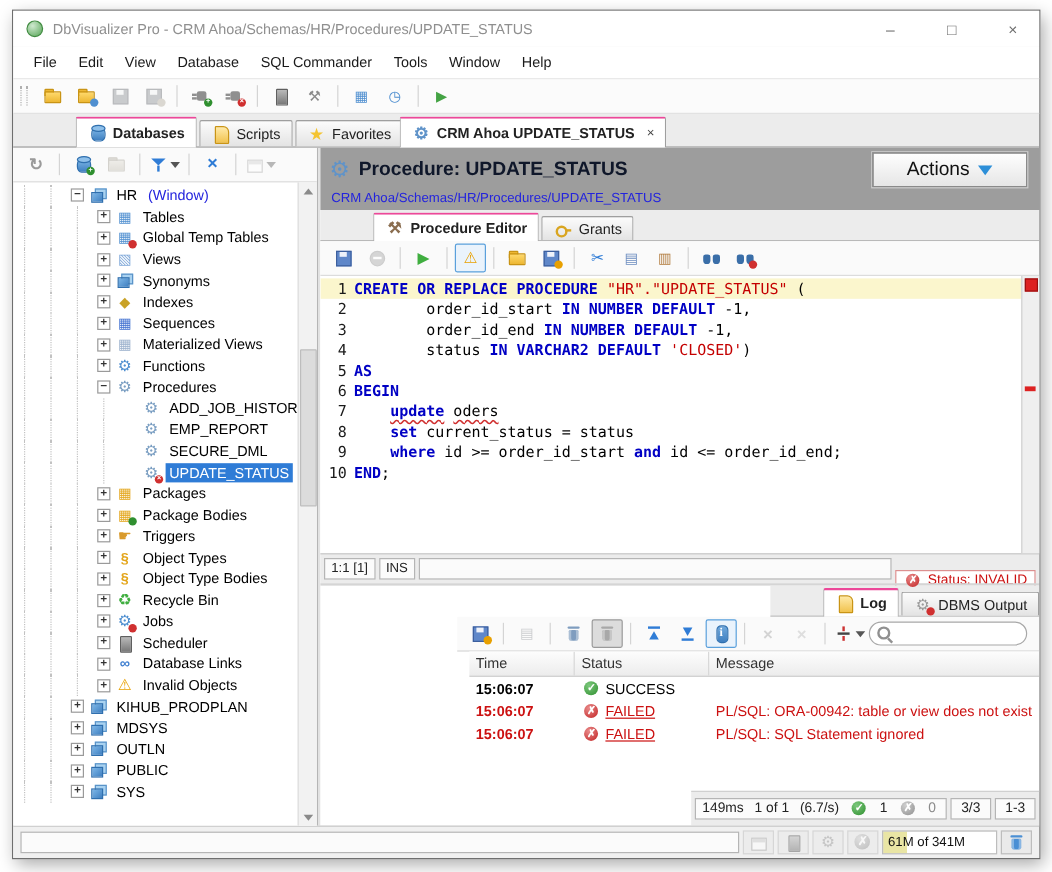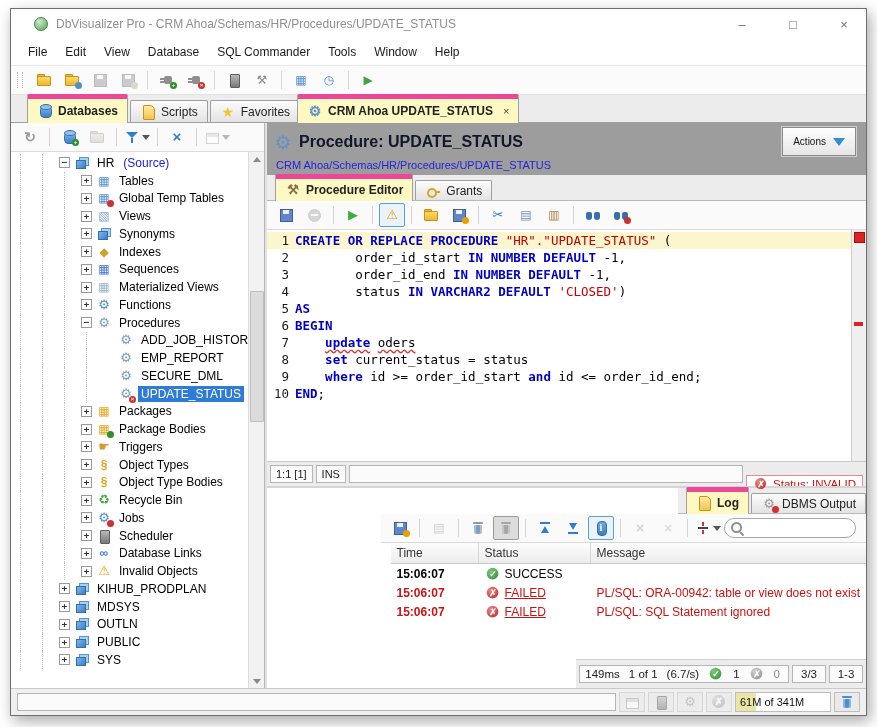--- a/index.html
+++ b/index.html
@@ -1,40 +1,40 @@
 <!DOCTYPE html>
 <html><head>
 <meta charset="utf-8">
 <style>
   html,body{margin:0;padding:0;}
   body{width:877px;height:727px;background:#fff;font-family:"Liberation Sans",sans-serif;overflow:hidden;position:relative;-webkit-font-smoothing:antialiased;}
   .win{position:absolute;left:10px;top:8px;width:855px;height:706px;background:#f0f0f0;border:1px solid #6e6e6e;box-shadow:3px 5px 14px rgba(0,0,0,.35);display:flex;flex-direction:column;}
 
   
-  .titlebar{height:30px;background:#fff;display:flex;align-items:center;padding-left:22px;gap:7px;flex:0 0 auto;}
+  .titlebar{height:30px;background:#fff;display:flex;align-items:center;padding-left:10px;gap:7px;flex:0 0 auto;}
   .title{font-size:12px;color:#8f8f8f;flex:1;white-space:nowrap;overflow:hidden;}
   .wctl{width:44px;height:100%;display:flex;align-items:center;justify-content:center;color:#6f6f6f;font-size:13px;}
   .menubar{height:26px;background:#fff;display:flex;align-items:center;padding-left:8px;flex:0 0 auto;}
   .mitem{padding:0 9px;font-size:12px;color:#1a1a1a;}
   .toolbar{display:flex;align-items:center;gap:2px;padding:0 6px;flex:0 0 auto;}
   .main-tb{height:28px;background:#fbfbfb;border-top:1px solid #e9e9e9;border-bottom:1px solid #e2e2e2;}
   .drag{width:4px;height:16px;border-left:1px dotted #b0b0b0;border-right:1px dotted #b0b0b0;margin-right:6px;}
   .tbtn{min-width:24px;height:22px;display:flex;align-items:center;justify-content:center;border:1px solid transparent;border-radius:2px;position:relative;}
   .tbtn.dis{opacity:.4;filter:grayscale(.9);}
   .tbtn.selb{border-color:#5aa0dc;background:#eaf3fc;}
   .tbtn.prs{border-color:#9a9a9a;background:#dcdcdc;}
   .tsep{width:1px;height:18px;background:#d4d4d4;margin:0 4px;flex:0 0 auto;}
   .dda{width:0;height:0;border:4px solid transparent;border-top:5px solid #555;margin:5px 0 0 2px;}
 
   
   .tabstrip{height:27px;background:#ececec;display:flex;align-items:flex-end;border-bottom:1px solid #9f9f9f;flex:0 0 auto;position:relative;z-index:3;}
   .ltabs{width:256px;display:flex;align-items:flex-end;padding-left:16px;gap:2px;flex:0 0 auto;height:100%;}
   .objwrap{margin-left:14px;display:flex;align-items:flex-end;height:100%;}
   .tab{display:flex;align-items:center;gap:5px;height:21px;padding:0 9px;background:linear-gradient(#fcfcfc,#e3e3e3);border:1px solid #9f9f9f;border-bottom:none;border-radius:2px 2px 0 0;font-size:12px;color:#222;position:relative;white-space:nowrap;}
-  .tab.sel{height:23px;background:#fef9c3;border-top:5px solid #ec4899;font-weight:bold;margin-bottom:-1px;padding-bottom:1px;z-index:4;}
+  .tab.sel{height:23px;background:#ffffff;border-top:2px solid #ec4899;font-weight:bold;margin-bottom:-1px;padding-bottom:1px;z-index:4;margin-left:36px;}
   .tclose{margin-left:5px;color:#444;font-size:11px;font-weight:normal;}
   .etabs{height:25px;background:#ececec;display:flex;align-items:flex-end;padding-left:8px;gap:2px;border-bottom:1px solid #b9b9b9;flex:0 0 auto;}
   .etabs .tab{height:19px;}
   .etabs .tab.sel{height:21px;}
 
   
   .main{flex:1;display:flex;min-height:0;}
   .left-panel{width:253px;flex:0 0 auto;background:#fff;border-right:1px solid #b5b5b5;display:flex;flex-direction:column;position:relative;min-height:0;}
   .tree-tb{height:28px;background:#fafafa;border-bottom:1px solid #dcdcdc;}
   .tree{flex:1;overflow:hidden;padding:2px 15px 0 4px;font-size:12px;}
@@ -55,21 +55,21 @@
   .tlbl{padding:1px 3px;color:#000;}
   .tlbl.tsel{background:#2f7cd6;color:#fff;}
   .sfx{color:#2323dd;margin-left:6px;}
 
   
   .right-panel{flex:1;display:flex;flex-direction:column;min-width:0;background:#fff;}
   .obj-header{height:48px;background:#9d9d9d;position:relative;padding:4px 8px 0 8px;flex:0 0 auto;}
   .oh-row{display:flex;align-items:center;gap:8px;}
   .oh-title{color:#0f172a;font-weight:bold;font-size:16px;}
   .big{transform:scale(1.35);transform-origin:center;}
-  .actions{margin-left:auto;margin-right:2px;display:flex;align-items:center;gap:7px;background:linear-gradient(#fefefe,#e6e6e6);border:1px solid #8a8a8a;box-shadow:0 0 0 1px #cfcfcf;padding:3px 10px;font-size:10px;color:#111;}
+  .actions{margin-left:auto;margin-right:2px;display:flex;align-items:center;gap:7px;background:linear-gradient(#fefefe,#e6e6e6);border:1px solid #8a8a8a;box-shadow:0 0 0 1px #cfcfcf;padding:3px 28px;font-size:16px;color:#111;}
   .act-arrow{width:0;height:0;border:6px solid transparent;border-top:8px solid #2d8fd8;margin-top:7px;}
   .breadcrumb{position:absolute;left:9px;bottom:4px;font-size:11px;color:#2323dd;}
   .ed-tb{height:28px;background:#fafafa;border-bottom:1px solid #dcdcdc;}
 
   
   .editor{flex:1;display:flex;min-height:0;background:#fff;font-family:"DejaVu Sans Mono",monospace;font-size:12.5px;}
   .codearea{flex:1;overflow:hidden;padding-top:2px;}
   .eline{height:17px;line-height:17px;display:flex;white-space:pre;}
   .eline.hl{background:#fbf6cd;}
   .gut{width:22px;text-align:right;padding-right:6px;color:#1a1a1a;flex:0 0 auto;}
@@ -299,21 +299,21 @@
             <span class="dda"></span>
           </span>
         </div>
       <div class="tree" id="tree">
           <div class="trow">
             <span class="tguide"></span>
             <span class="tguide"></span>
             <span class="hnd">−</span>
             <span class="ic i-cube"></span>
             <span class="tlbl">HR</span>
-            <span class="sfx">(Source)</span>
+            <span class="sfx">(Window)</span>
           </div>
           <div class="trow">
             <span class="tguide"></span>
             <span class="tguide"></span>
             <span class="tguide"></span>
             <span class="hnd">+</span>
             <span class="ic " style="color: rgb(79, 143, 208);">▦</span>
             <span class="tlbl">Tables</span>
           </div>
           <div class="trow">

